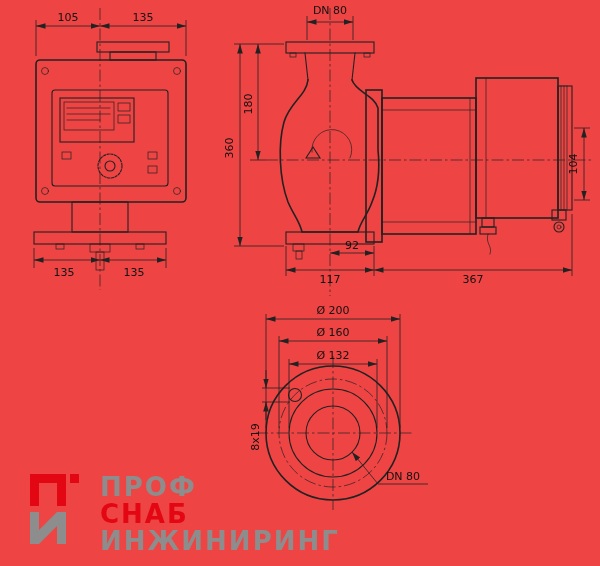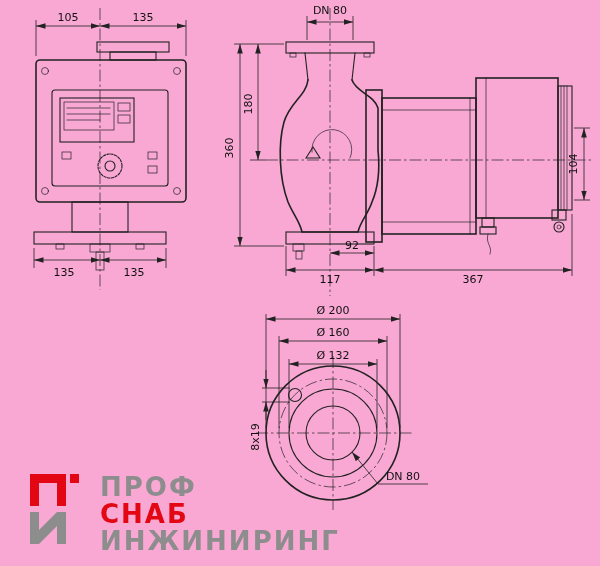--- a/index.html
+++ b/index.html
@@ -1,16 +1,16 @@
 <!DOCTYPE html>
 <html><head>
 <meta charset="utf-8">
 <style>
   html,body{margin:0;padding:0;background:#ffffff;}
-  .canvas{width:600px;height:566px;position:relative;background:#f9a8d4;overflow:hidden;
+  .canvas{width:600px;height:566px;position:relative;background:#ef4444;overflow:hidden;
           font-family:"DejaVu Sans",sans-serif;text-align:center;}
   svg{display:block;}
   .s  {stroke:#222;fill:none;stroke-width:1.1;stroke-linecap:square;}
   .sb {stroke-width:1.6;}
   .thin{stroke-width:0.7;}
   .dim{stroke:#222;stroke-width:0.8;fill:none;}
   .cl {stroke:#222;stroke-width:0.7;fill:none;stroke-dasharray:12 3 2.5 3;}
   .dimtxt{font:11px "DejaVu Sans",sans-serif;fill:#111;text-anchor:middle;}
   .logotxt{font:bold 26px "DejaVu Sans",sans-serif;letter-spacing:2px;text-anchor:start;}
   .lgray{fill:#8d8d8d;}

